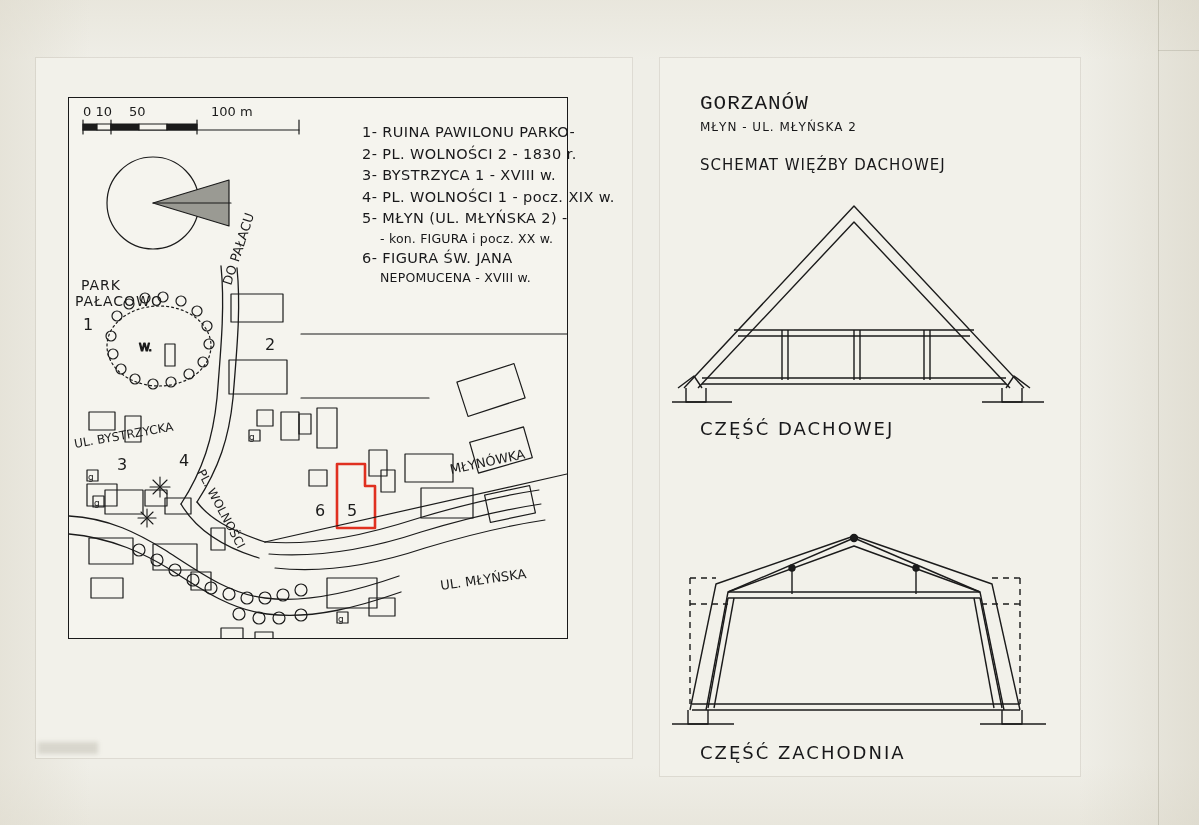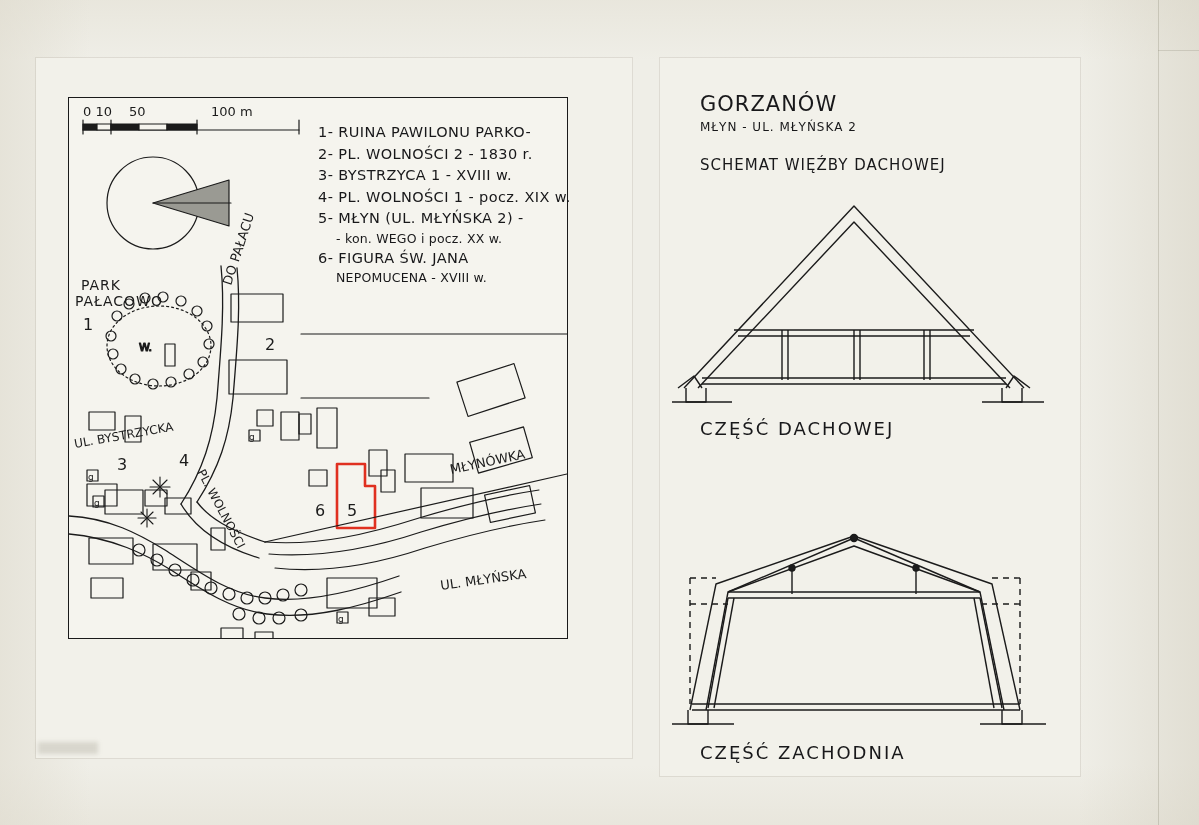--- a/index.html
+++ b/index.html
@@ -52,30 +52,30 @@
   }
 
   
   .legend{
     position:absolute;left:318px;top:122px;width:300px;
     color:#18181a;
     font-size:14.5px;
     line-height:1.42;
     letter-spacing:.4px;
   }
-  .legend div{white-space:nowrap;}
+  .legend div{white-space:nowrap;margin-left:44px;}
   .legend .sub{font-size:12.5px;padding-left:18px;letter-spacing:.2px;}
   .legend .row{margin-bottom:1px;}
 
   
   .rtitle{
     position:absolute;left:700px;
     color:#18181a;letter-spacing:1px;
   }
-  .rtitle.t1{top:92px;font-size:21px;}
+  .rtitle.t1{top:92px;font-size:21px;font-family:Liberation Mono, monospace;}
   .rtitle.t2{top:120px;font-size:12px;}
   .rtitle.t3{top:143px;font-size:15px;margin-top:13px;}
 
   .caption{
     position:absolute;left:700px;color:#18181a;
     font-size:18px;letter-spacing:2px;
   }
   .caption.c1{top:418px;}
   .caption.c2{top:742px;}
 
@@ -270,21 +270,21 @@
     <span>PL. WOLNOŚCI 2 -  1830 r.</span></div>
 
   <div class="row"><span>3-</span>
     <span>BYSTRZYCA 1 - XVIII w.</span></div>
 
   <div class="row"><span>4-</span>
     <span>PL. WOLNOŚCI 1 - pocz. XIX w.</span></div>
 
   <div class="row"><span>5-</span>
     <span>MŁYN (UL. MŁYŃSKA 2) -</span></div>
-  <div class="sub">- kon. WEGO i pocz. XX w.</div>
+  <div class="sub">- kon. FIGURA i pocz. XX w.</div>
 
   <div class="row"><span>6-</span>
     <span>FIGURA ŚW. JANA</span></div>
   <div class="sub" style="padding-left:18px">NEPOMUCENA - XVIII w.</div>
 </div>
 
 <div class="sheet sheet-right"></div>
 
 <div class="rtitle t1">GORZANÓW</div>
 <div class="rtitle t2">MŁYN - UL. MŁYŃSKA 2</div>

